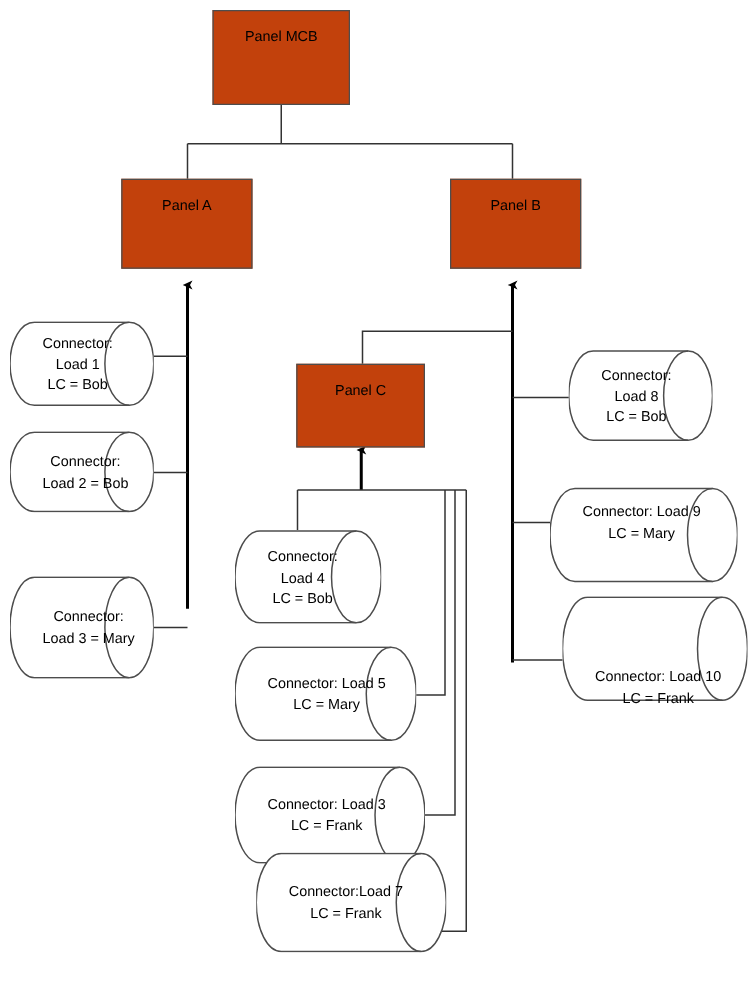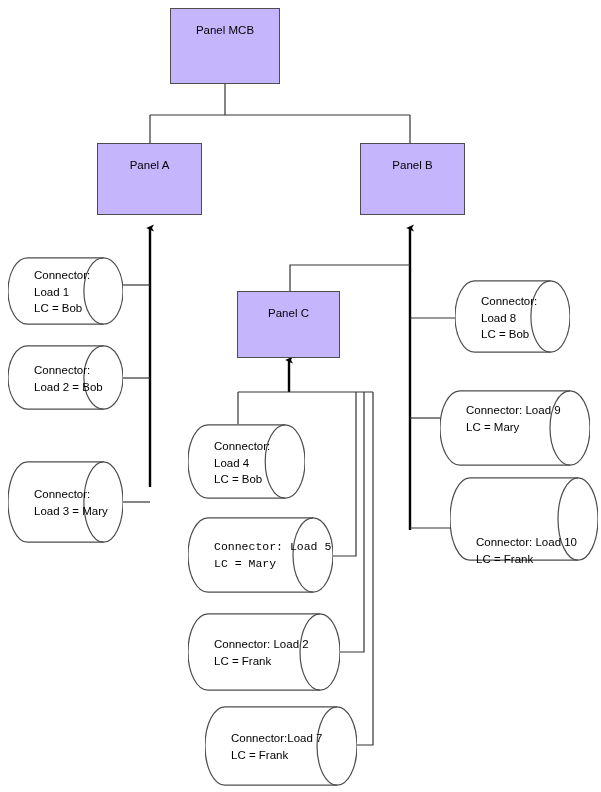--- a/index.html
+++ b/index.html
@@ -9,21 +9,21 @@
     height:792px;
     background:#ffffff;
     font-family:"Liberation Sans","DejaVu Sans",sans-serif;
     overflow:hidden;
   }
   #edges{position:absolute;left:0;top:0;width:601px;height:792px;}
   .panel{
     position:absolute;
     box-sizing:border-box;
     border:1.3px solid #4d4d4d;
-    background:#c4b5fd;
+    background:#c2410c;
     display:flex;
     align-items:flex-start;
     justify-content:center;
     color:#000000;
     font-size:11.5px;
     line-height:1.35;
   }
   .panel .plabel{margin-top:14px;}
   .cyl{
     position:absolute;
@@ -33,20 +33,21 @@
     top:0;
   }
   .node{position:absolute;}
   .node .txt{
     position:absolute;
     color:#000000;
     font-size:11.5px;
     line-height:1.45;
     white-space:pre;
     pointer-events:none;
+    text-align:center;
   }
 </style>
 </head>
 <body>
 
 <div id="stage">
 
   <svg id="edges" viewBox="0 0 601 792" xmlns="http://www.w3.org/2000/svg">
     <defs>
       <marker id="arw" markerWidth="9" markerHeight="9" refX="4.2" refY="4.2" orient="auto" markerUnits="userSpaceOnUse">
@@ -127,37 +128,37 @@
       </div>
       <div class="node" style="left: 188px; top: 424px; width: 117px; height: 75px;">
         <svg class="cyl" viewBox="0 0 117 75">
           <path d="M19.89,0.8 L97.11,0.8 A19.89,36.7 0 0 1 97.11,74.2 L19.89,74.2 A19.89,36.7 0 0 1 19.89,0.8 Z" fill="#ffffff" stroke="#4d4d4d" stroke-width="1.2"></path>
           <path d="M97.11,0.8 A19.89,36.7 0 0 0 97.11,74.2" fill="none" stroke="#4d4d4d" stroke-width="1.2"></path>
         </svg>
         <div class="txt" style="left: 26px; top: 14px;">Connector:
 Load 4
 LC = Bob</div>
       </div>
-      <div class="node" style="left: 188px; top: 517px; width: 145px; height: 76px; font-family: Liberation Mono, monospace;">
+      <div class="node" style="left: 188px; top: 517px; width: 145px; height: 76px;">
         <svg class="cyl" viewBox="0 0 145 76">
           <path d="M20,0.8 L125,0.8 A20,37.2 0 0 1 125,75.2 L20,75.2 A20,37.2 0 0 1 20,0.8 Z" fill="#ffffff" stroke="#4d4d4d" stroke-width="1.2"></path>
           <path d="M125,0.8 A20,37.2 0 0 0 125,75.2" fill="none" stroke="#4d4d4d" stroke-width="1.2"></path>
         </svg>
         <div class="txt" style="left: 26px; top: 22px;">Connector: Load 5
 LC = Mary</div>
       </div>
       <div class="node" style="left: 188px; top: 613px; width: 152px; height: 78px;">
         <svg class="cyl" viewBox="0 0 152 78">
           <path d="M20,0.8 L132,0.8 A20,38.2 0 0 1 132,77.2 L20,77.2 A20,38.2 0 0 1 20,0.8 Z" fill="#ffffff" stroke="#4d4d4d" stroke-width="1.2"></path>
           <path d="M132,0.8 A20,38.2 0 0 0 132,77.2" fill="none" stroke="#4d4d4d" stroke-width="1.2"></path>
         </svg>
-        <div class="txt" style="left: 26px; top: 23px;">Connector: Load 2
+        <div class="txt" style="left: 26px; top: 23px;">Connector: Load 3
 LC = Frank</div>
       </div>
-      <div class="node" style="left: 205px; top: 706px; width: 152px; height: 80px;">
+      <div class="node" style="left: 205px; top: 682px; width: 152px; height: 80px;">
         <svg class="cyl" viewBox="0 0 152 80">
           <path d="M20,0.8 L132,0.8 A20,39.2 0 0 1 132,79.2 L20,79.2 A20,39.2 0 0 1 20,0.8 Z" fill="#ffffff" stroke="#4d4d4d" stroke-width="1.2"></path>
           <path d="M132,0.8 A20,39.2 0 0 0 132,79.2" fill="none" stroke="#4d4d4d" stroke-width="1.2"></path>
         </svg>
         <div class="txt" style="left: 26px; top: 24px;">Connector:Load 7
 LC = Frank</div>
       </div>
       <div class="node" style="left: 455px; top: 280px; width: 115px; height: 73px;">
         <svg class="cyl" viewBox="0 0 115 73">
           <path d="M19.55,0.8 L95.45,0.8 A19.55,35.7 0 0 1 95.45,72.2 L19.55,72.2 A19.55,35.7 0 0 1 19.55,0.8 Z" fill="#ffffff" stroke="#4d4d4d" stroke-width="1.2"></path>

